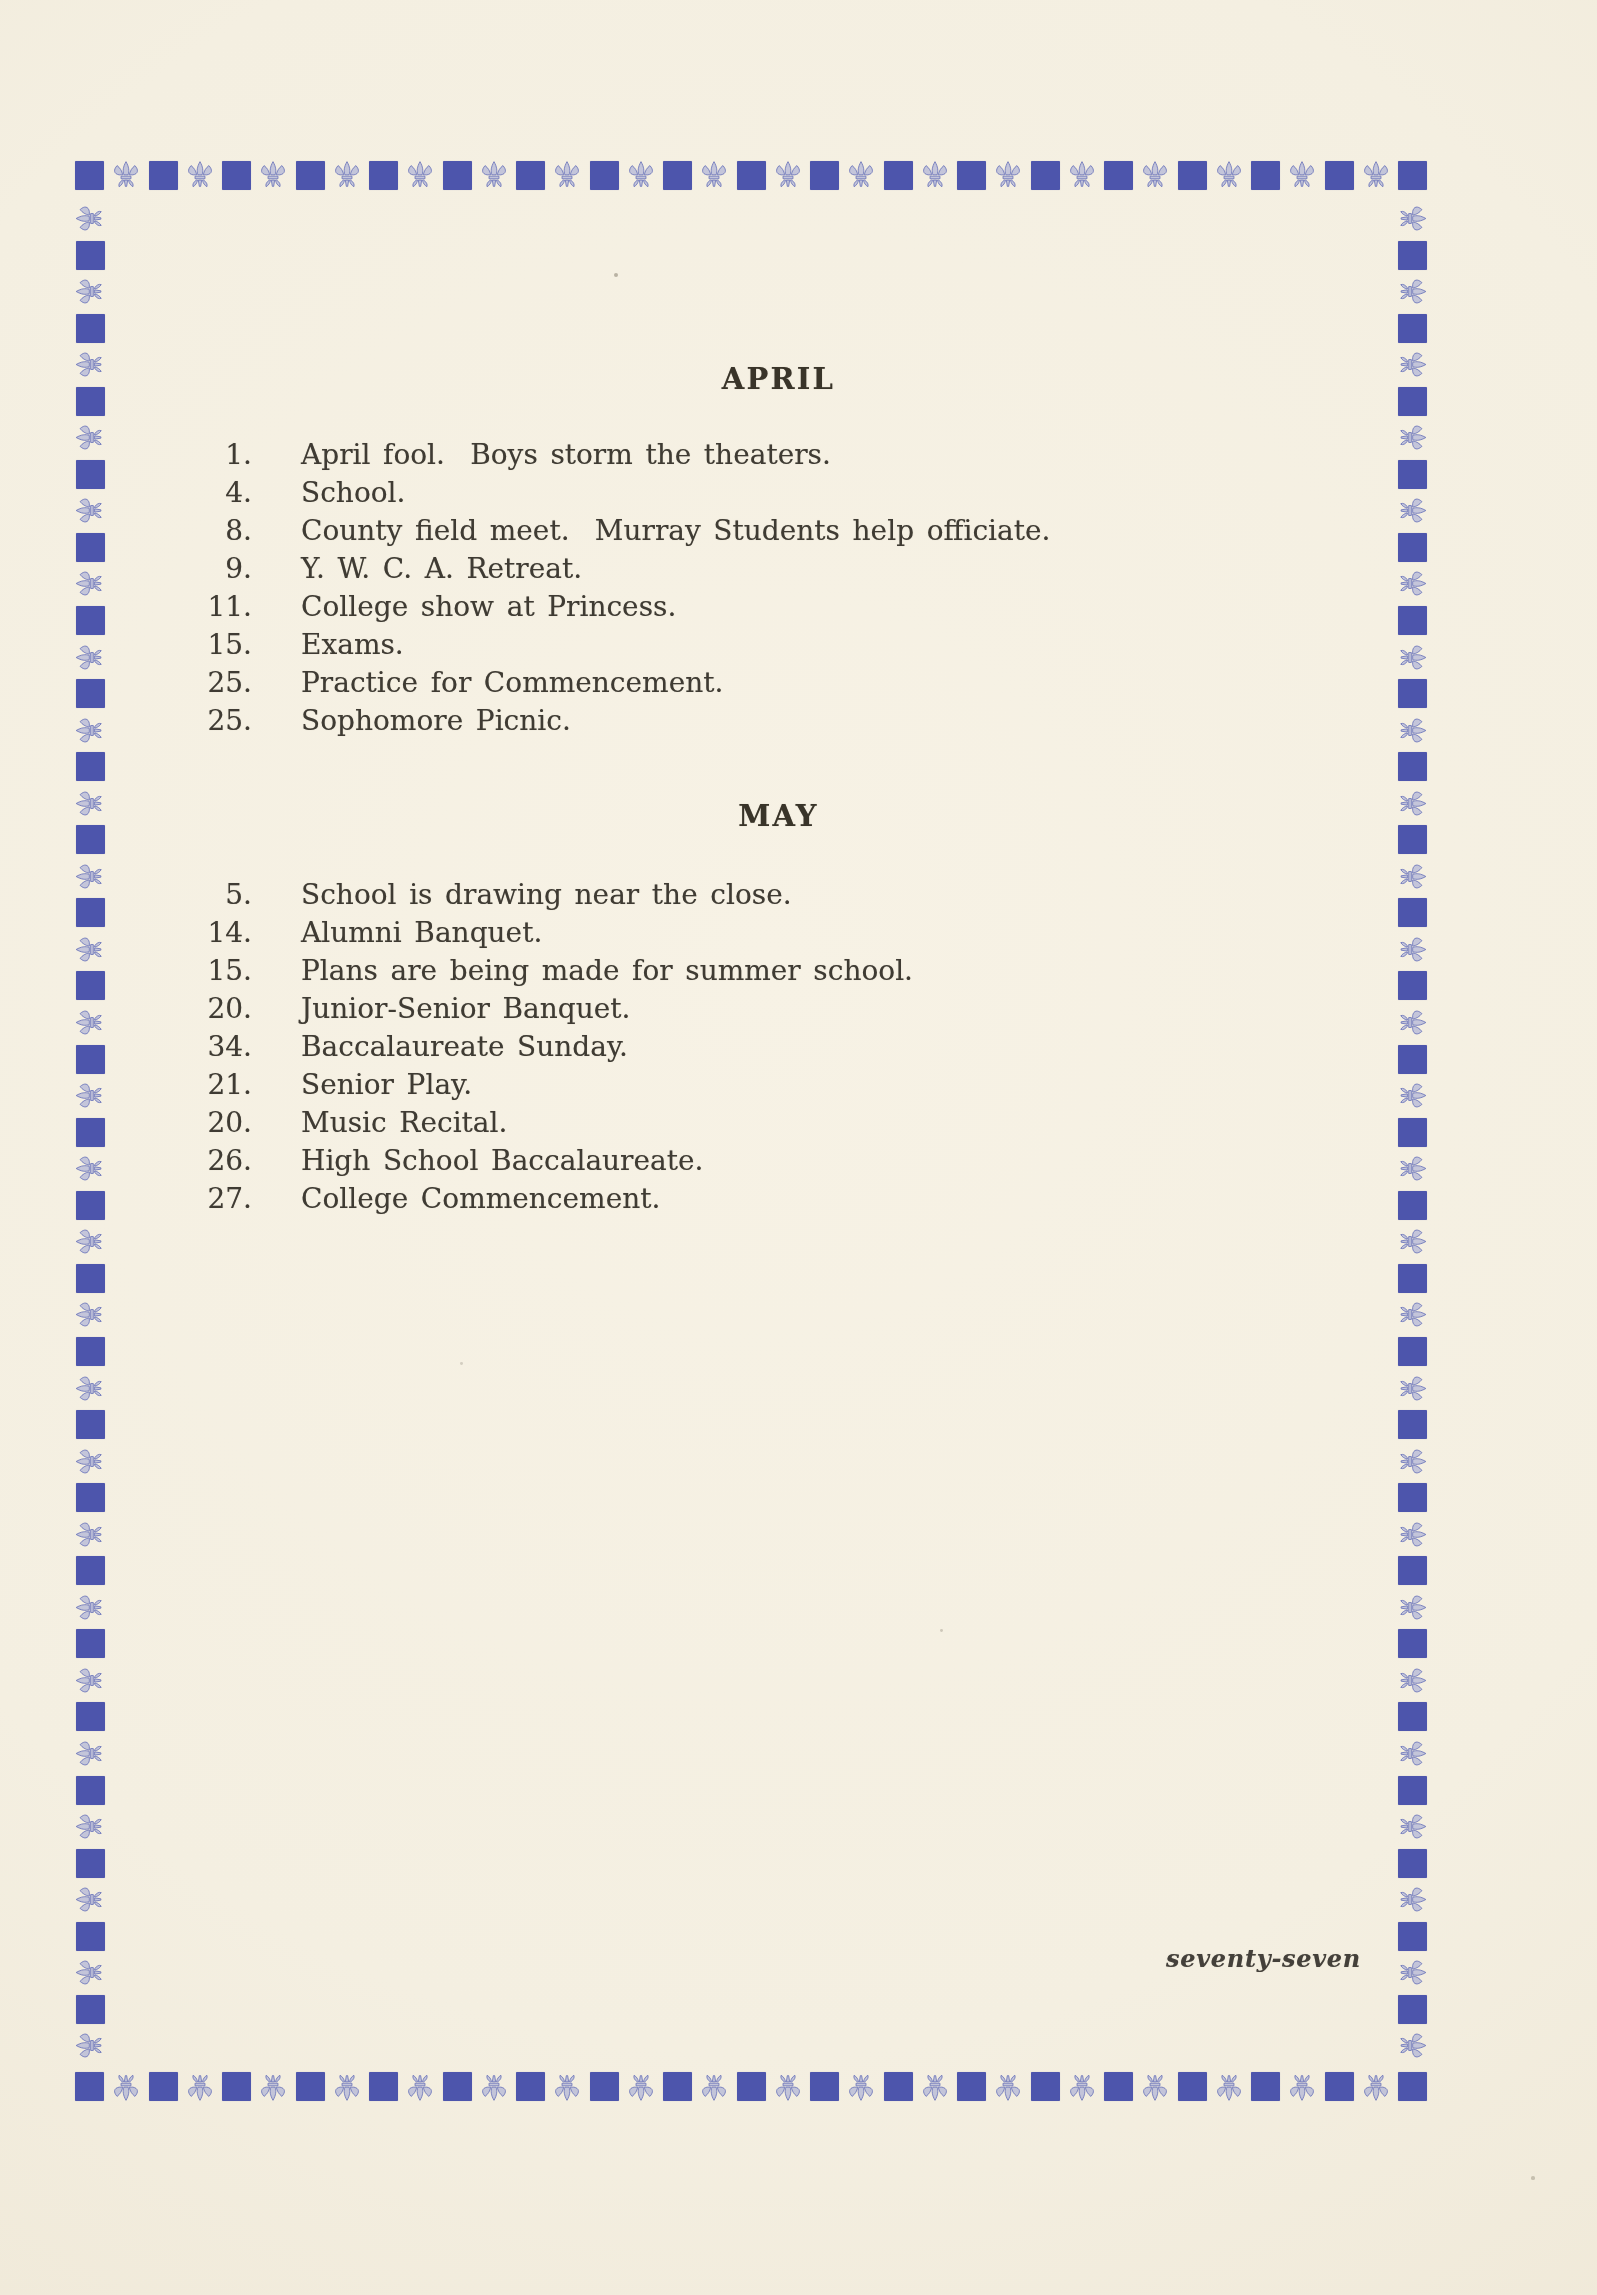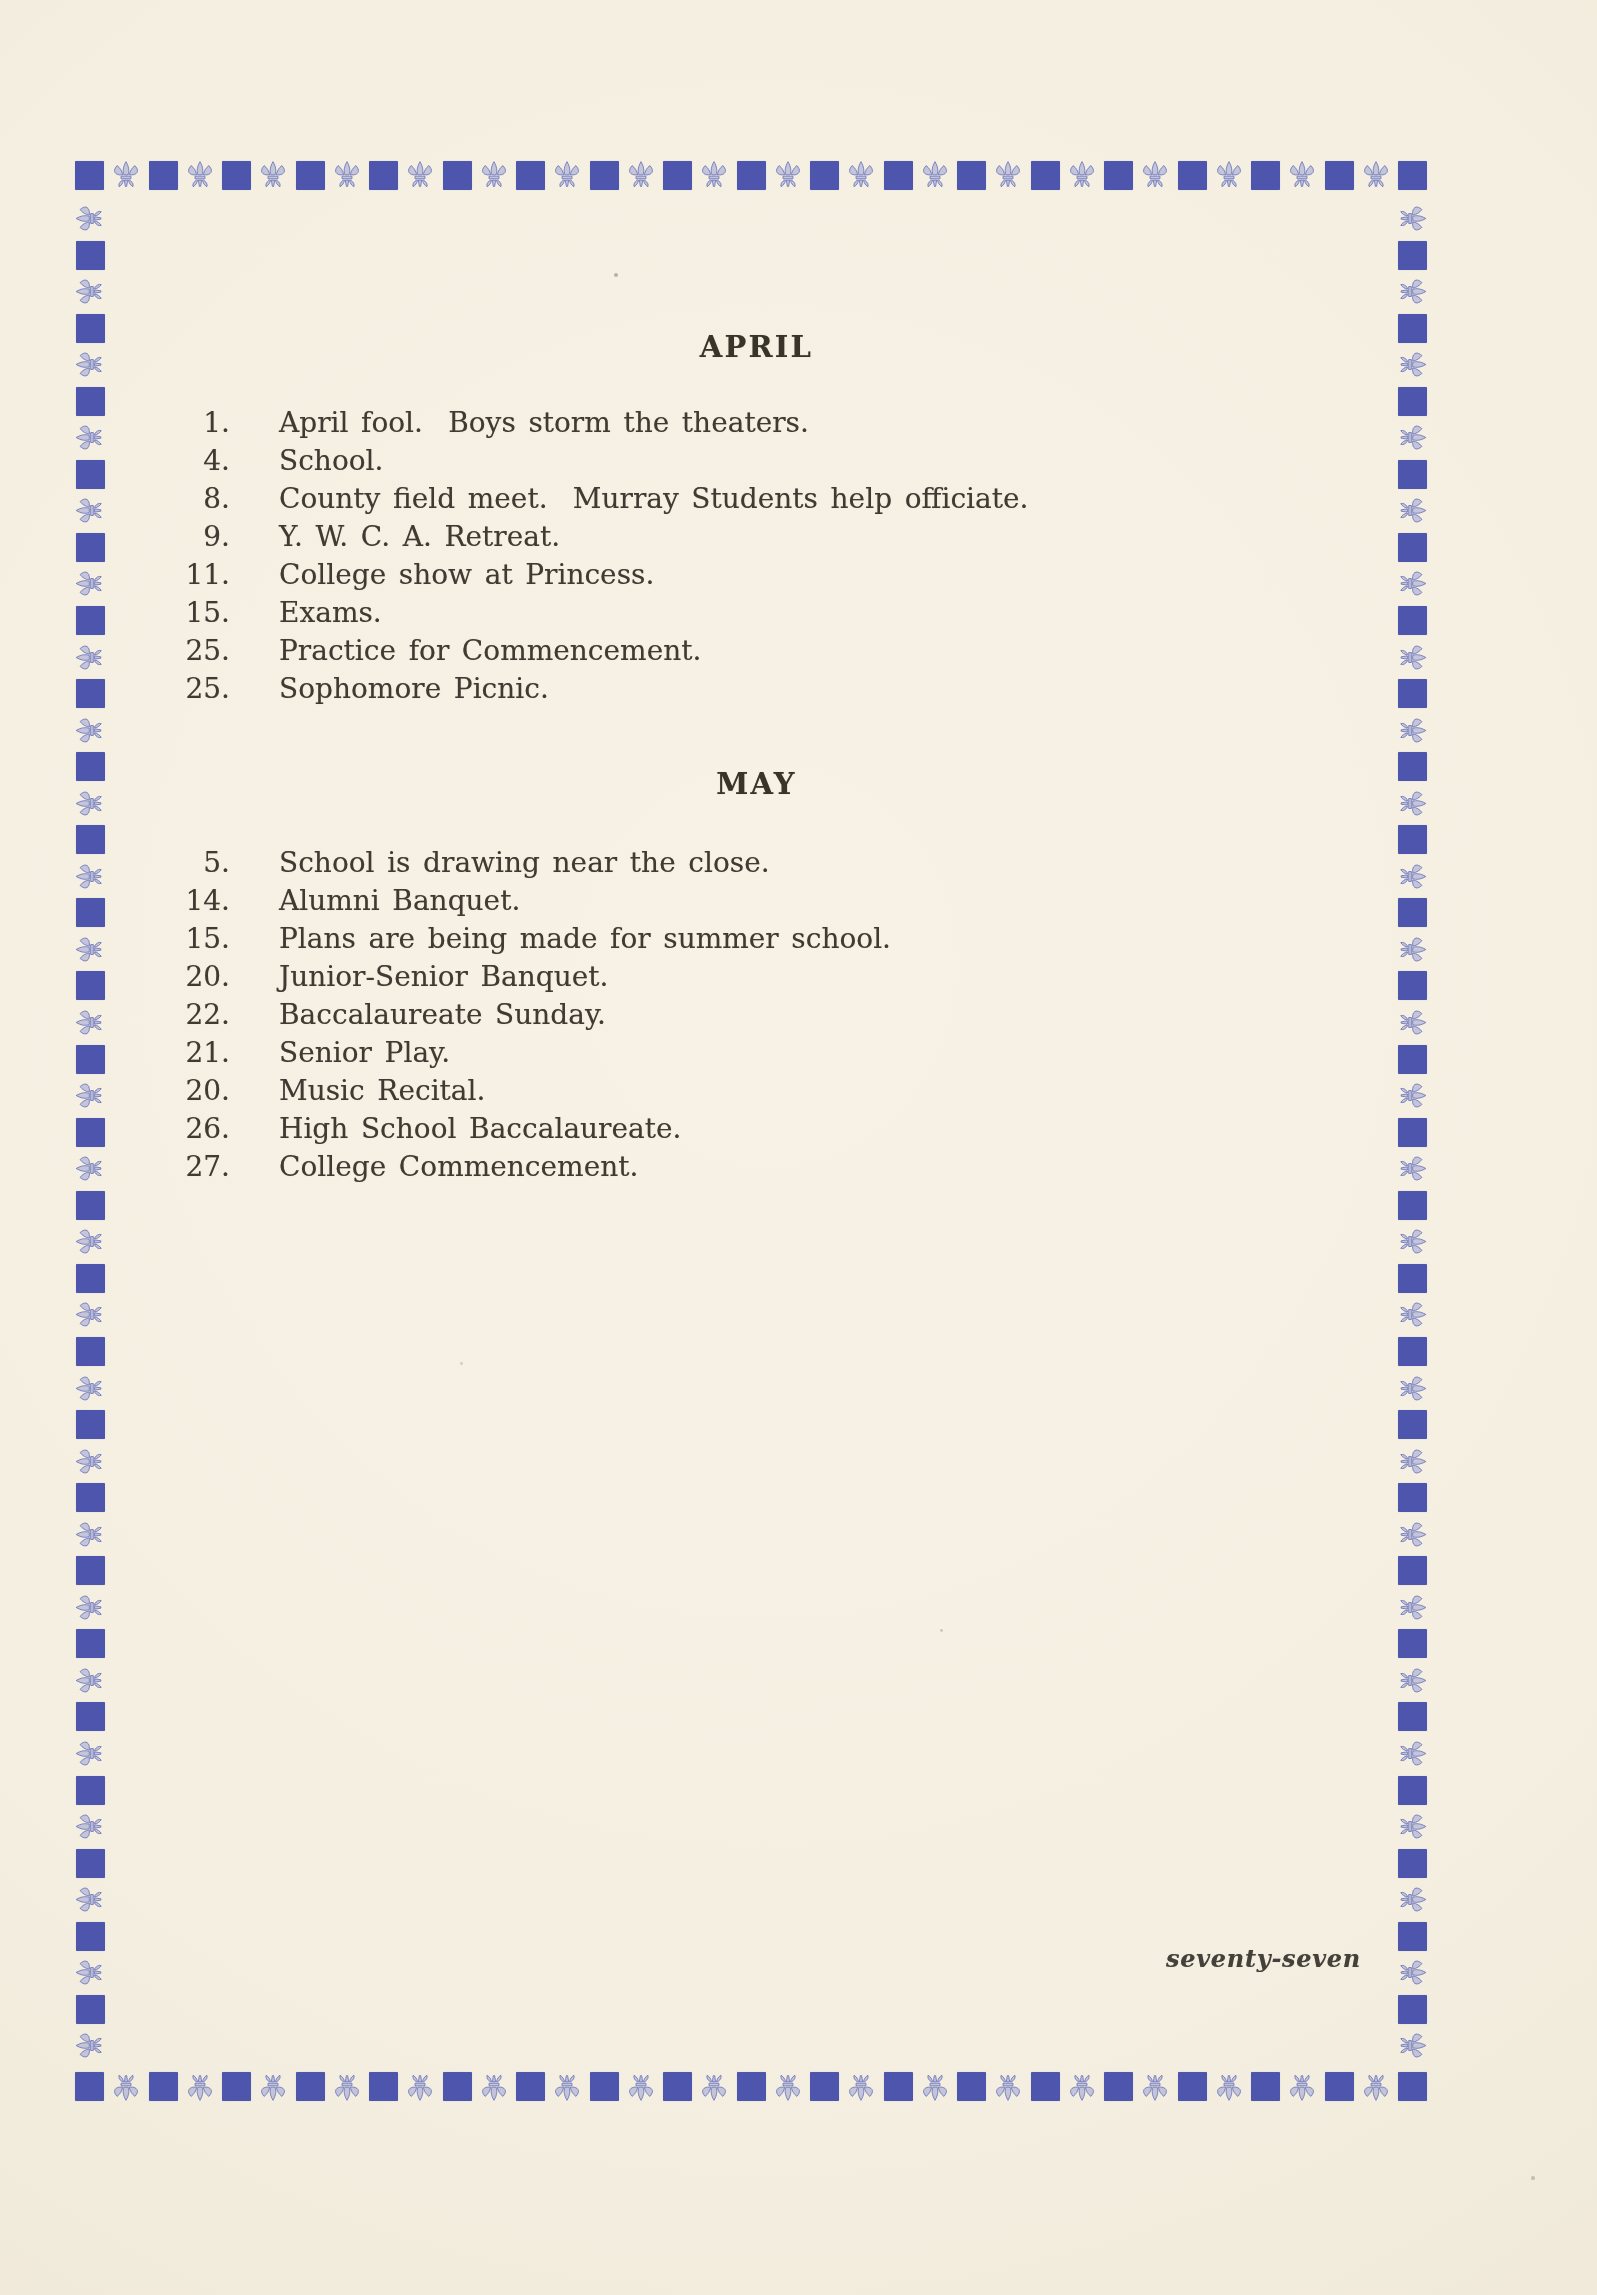--- a/index.html
+++ b/index.html
@@ -23,21 +23,21 @@
   #border-right {left:1396px;top:204px;  width:32px;  height:1857px;}
 
   .tile{
     width:29px;height:29px;flex:0 0 auto;
     border-radius:1.1px;
     box-shadow:0 0 0.7px rgba(60,64,140,.5);
   }
   .fleur{width:28px;height:29px;flex:0 0 auto;}
 
   
-  .section{position:absolute;left:165px;width:1183px;color:#3f3b33;}
+  .section{position:absolute;left:187px;width:1183px;color:#3f3b33;margin-top:32px;}
   #section-april{top:331px;}
   #section-may  {top:768px;}
 
   .section h2{
     margin:0;
     font-size:29px;line-height:32px;font-weight:bold;
     letter-spacing:2.2px;text-align:center;
     color:#393429;
     text-shadow:0 0 0.7px rgba(57,52,41,.45);
   }
@@ -521,21 +521,21 @@
     <span class="event-day">15.</span>
     <span class="event-desc">Plans are being made for summer school.</span>
   </div>
 
   <div class="event-row">
     <span class="event-day">20.</span>
     <span class="event-desc">Junior-Senior Banquet.</span>
   </div>
 
   <div class="event-row">
-    <span class="event-day">22.</span>
+    <span class="event-day">34.</span>
     <span class="event-desc">Baccalaureate Sunday.</span>
   </div>
 
   <div class="event-row">
     <span class="event-day">21.</span>
     <span class="event-desc">Senior Play.</span>
   </div>
 
   <div class="event-row">
     <span class="event-day">20.</span>

